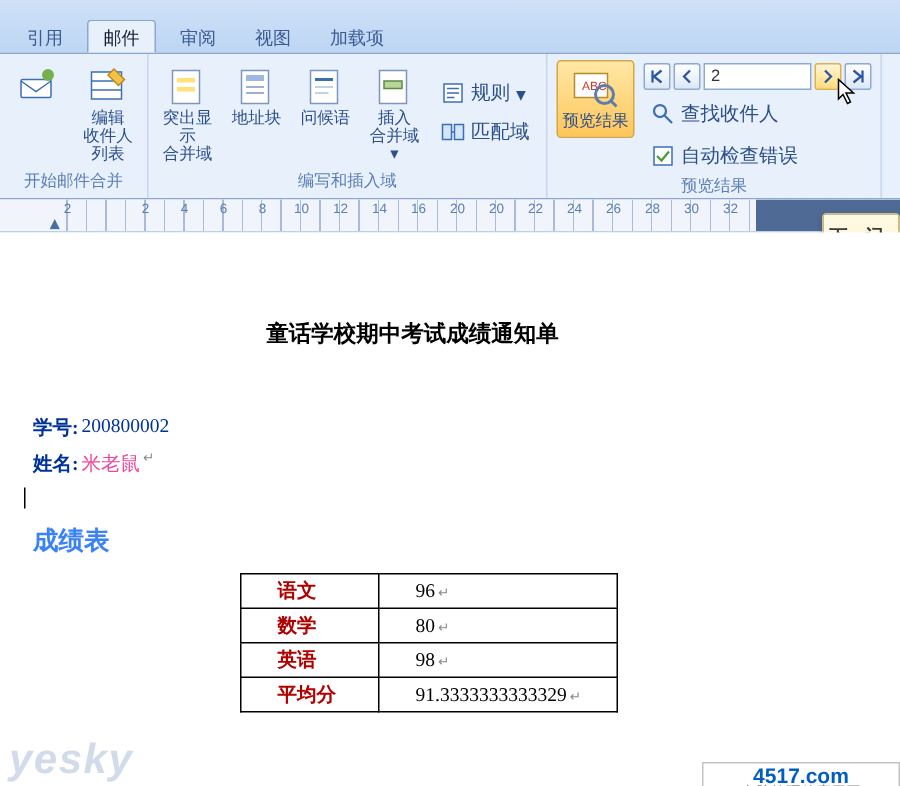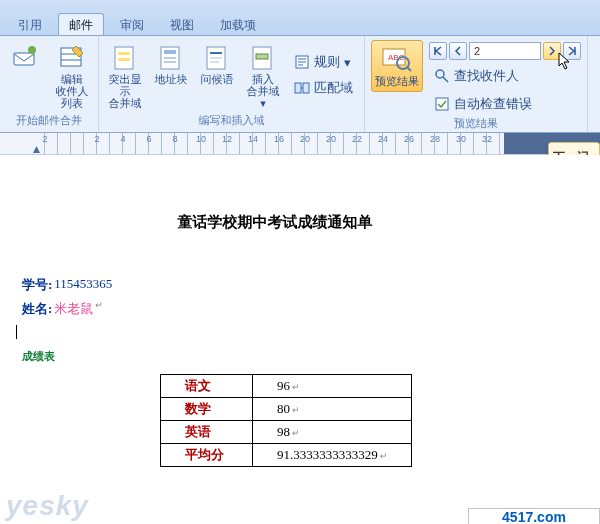--- a/index.html
+++ b/index.html
@@ -137,21 +137,21 @@
 
   
   .docview{height:383px;background:#fff;position:relative;overflow:hidden;}
   .page{position:absolute;left:0;top:38px;right:0;bottom:0;background:#fff;padding:0 80px 0 30px;}
   .doc-title{text-align:center;font-weight:bold;font-size:15px;color:#000;margin-top:20px;margin-bottom:44px;font-family:SimSun,serif;}
   .field-line{font-family:SimSun,serif;font-size:13px;display:flex;gap:2px;margin-bottom:6px;margin-left:-8px;}
   .f-label{color:#003399;font-weight:bold;}
   .f-val{color:#003399;}
   .f-val.black{color:#ec4899;}
   .cursor{display:inline-block;width:1px;height:14px;background:#000;vertical-align:middle;margin-left:-6px;}
-  .section-lbl{font-weight:bold;color:#15803d;margin:10px 0 10px -8px;font-family:SimSun,serif;font-size:11px;}
+  .section-lbl{font-weight:bold;color:#3b82f6;margin:10px 0 10px -8px;font-family:SimSun,serif;font-size:17px;}
 
   .score-table{border-collapse:collapse;margin-left:130px;font-family:SimSun,serif;font-size:13px;}
   .score-table td{border:1.2px solid #000;padding:2px 24px;height:19px;}
   .score-table td.subj{color:#b00000;font-weight:bold;width:92px;}
   .score-table td.val{width:150px;color:#000;}
   .score-table td .pm{font-size:9px;color:#888;margin-left:2px;}
 
   .signoff{font-family:SimSun,serif;font-size:12px;text-align:right;margin-top:4px;margin-right:100px;}
 
   
@@ -373,21 +373,21 @@
   <div>预览收</div>
   <div>记录。</div>
 </div>
 
 <div class="docview">
   <div class="page">
     <div class="doc-title">童话学校期中考试成绩通知单</div>
 
     <div class="field-line">
       <span class="f-label">学号:</span>
-      <span class="f-val">115453365</span>
+      <span class="f-val">200800002</span>
     </div>
     <div class="field-line">
       <span class="f-label">姓名:</span>
       <span class="f-val black">米老鼠</span>
         <span style="font-size:9px;color:#888">↵</span>
     </div>
     <div style="margin-left:-8px"><span class="cursor"></span></div>
 
     <div class="section-lbl">成绩表</div>
 

